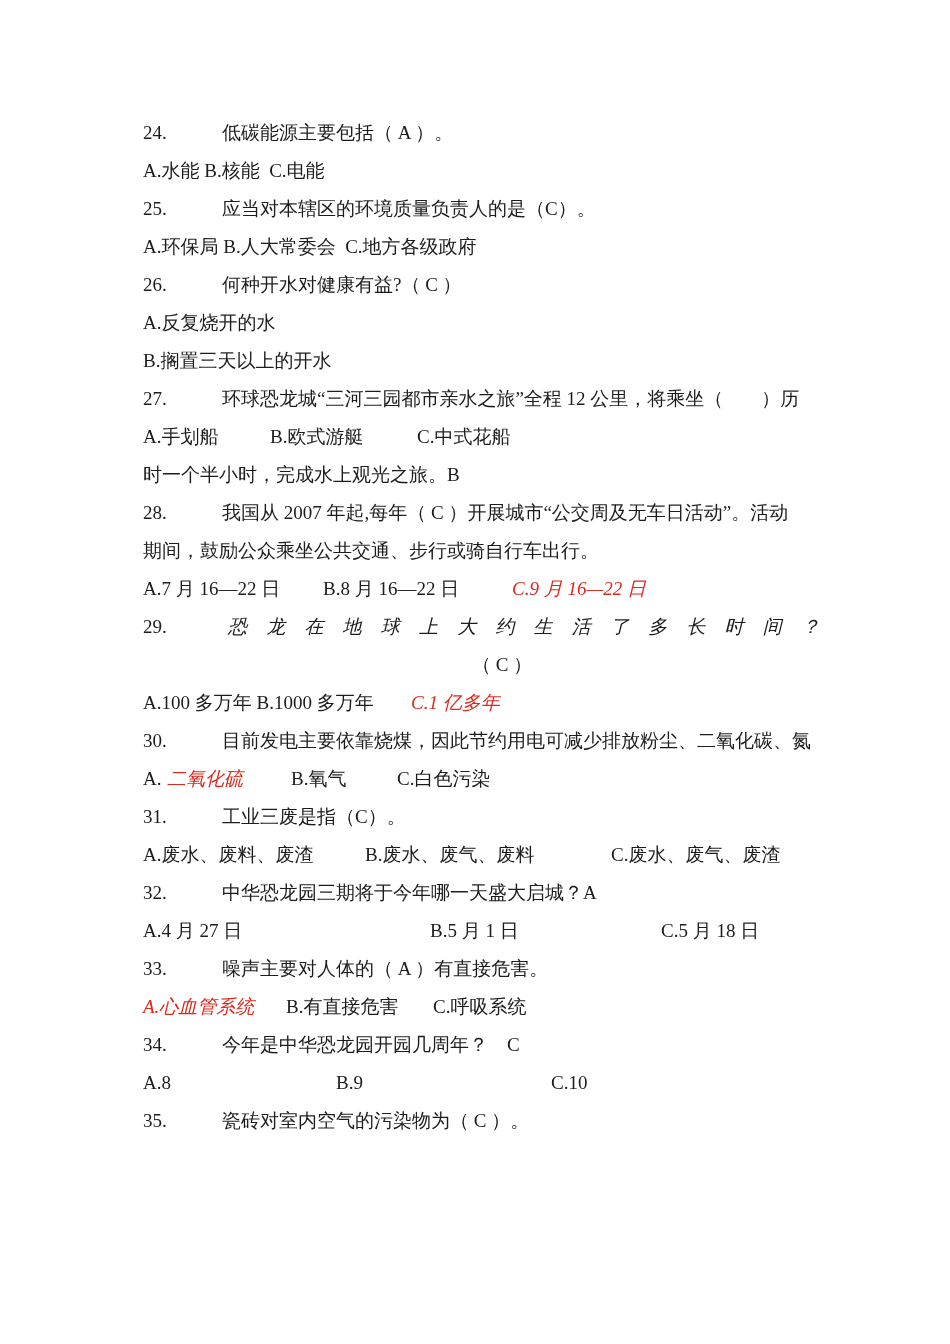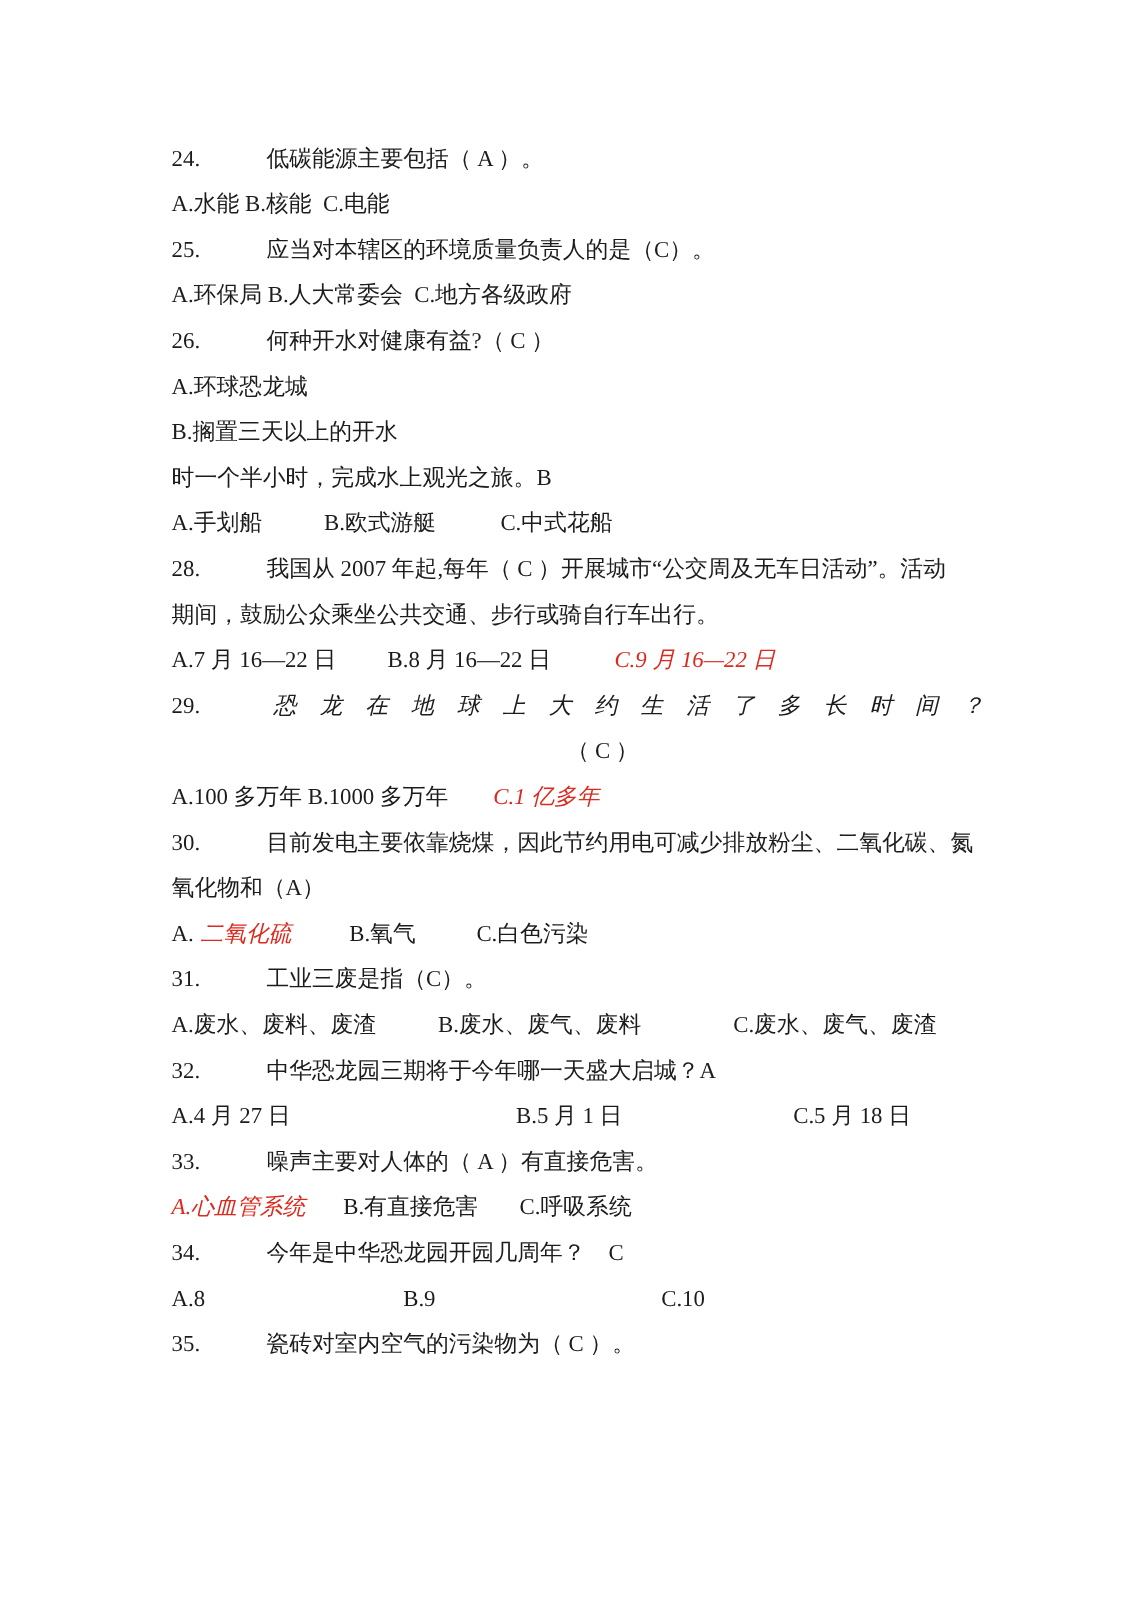--- a/index.html
+++ b/index.html
@@ -60,37 +60,41 @@
     <div class="line">
         <span class="seg" style="left:0">A.环保局 B.人大常委会  C.地方各级政府</span>
       </div>
 
     <div class="line">
         <span class="seg" style="left:0">26.</span>
         <span class="seg" style="left:79px">何种开水对健康有益?（ C ）</span>
       </div>
 
     <div class="line">
-        <span class="seg" style="left:0">A.环球恐龙城</span>
+        <span class="seg" style="left:0">A.反复烧开的水</span>
       </div>
 
     <div class="line">
         <span class="seg" style="left:0">B.搁置三天以上的开水</span>
       </div>
 
 
-
     <div class="line">
-        <span class="seg" style="left:0">时一个半小时，完成水上观光之旅。B</span>
+        <span class="seg" style="left:0">27.</span>
+        <span class="seg" style="left:79px">环球恐龙城“三河三园都市亲水之旅”全程 12 公里，将乘坐（　　）历</span>
       </div>
 
     <div class="line">
         <span class="seg" style="left:0">A.手划船</span>
         <span class="seg" style="left:127px">B.欧式游艇</span>
         <span class="seg" style="left:274px">C.中式花船</span>
+      </div>
+
+    <div class="line">
+        <span class="seg" style="left:0">时一个半小时，完成水上观光之旅。B</span>
       </div>
 
     <div class="line">
         <span class="seg" style="left:0">28.</span>
         <span class="seg" style="left:79px">我国从 2007 年起,每年（ C ）开展城市“公交周及无车日活动”。活动</span>
       </div>
 
     <div class="line">
         <span class="seg" style="left:0">期间，鼓励公众乘坐公共交通、步行或骑自行车出行。</span>
       </div>
@@ -113,23 +117,20 @@
     <div class="line">
         <span class="seg" style="left:0">A.100 多万年 B.1000 多万年</span>
         <span class="seg red" style="left:268px">C.1 亿多年</span>
       </div>
 
     <div class="line">
         <span class="seg" style="left:0">30.</span>
         <span class="seg" style="left:79px">目前发电主要依靠烧煤，因此节约用电可减少排放粉尘、二氧化碳、氮</span>
       </div>
 
-    <div class="line">
-        <span class="seg" style="left:0">氧化物和（A）</span>
-      </div>
 
     <div class="line">
         <span class="seg" style="left:0">A.</span>
         <span class="seg red" style="left:24px">二氧化硫</span>
         <span class="seg" style="left:148px">B.氧气</span>
         <span class="seg" style="left:254px">C.白色污染</span>
       </div>
 
     <div class="line">
         <span class="seg" style="left:0">31.</span>

